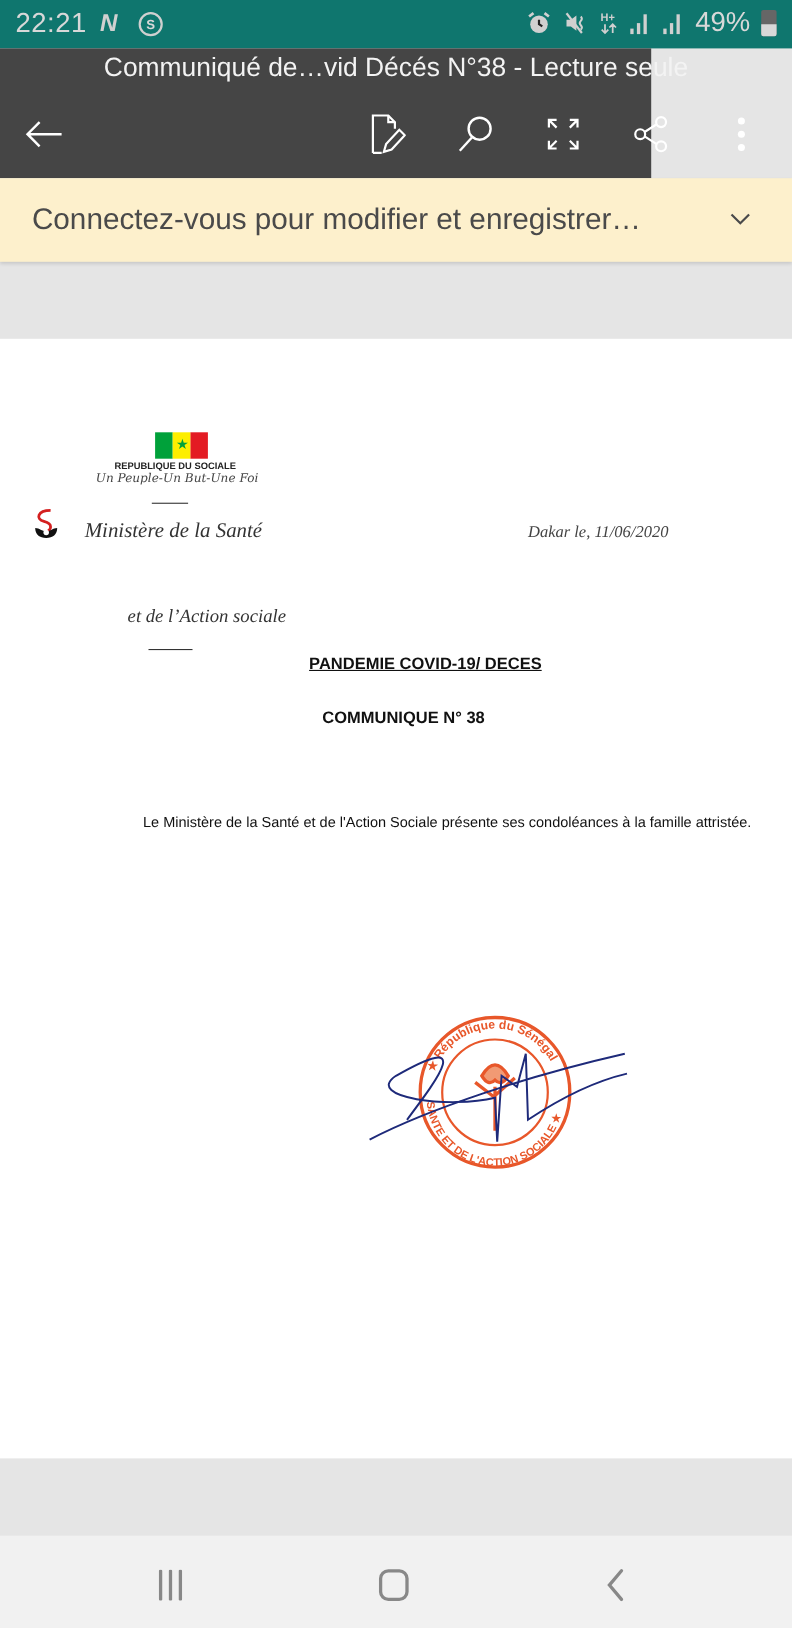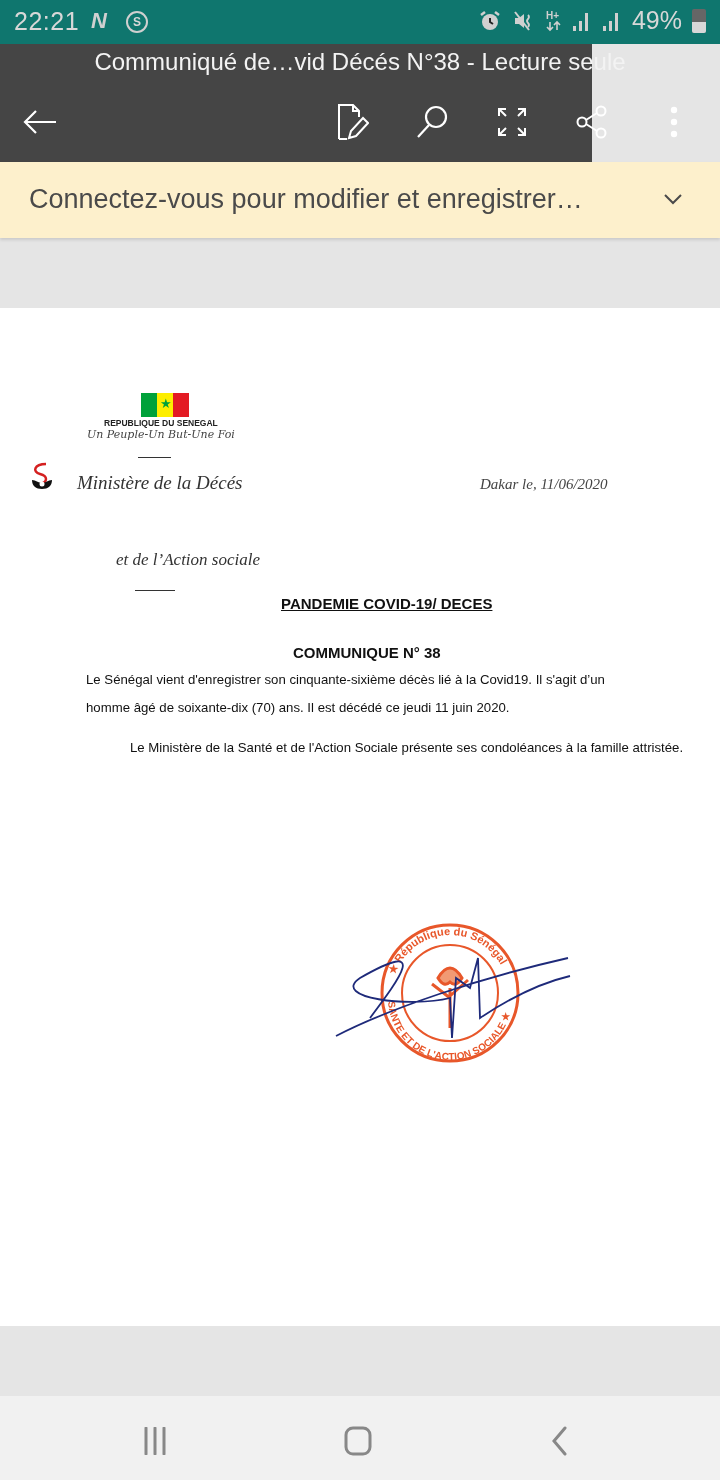--- a/index.html
+++ b/index.html
@@ -126,35 +126,34 @@
 </div>
 
 <div class="page">
   <div class="flag">
     <div style="background:#00a13a;"></div>
     <div style="background:#fdee00; position:relative;">
         <span style="position:absolute;left:3px;top:3px;font-size:13px;color:#00a13a;">★</span>
       </div>
     <div style="background:#e31b23;"></div>
   </div>
-  <div class="rep">REPUBLIQUE DU SENEGAL</div>
+  <div class="rep">REPUBLIQUE DU SOCIALE</div>
   <div class="motto">Un Peuple-Un But-Une Foi</div>
   <div class="dash1"></div>
   <svg class="logo" viewBox="0 0 32 32">
       <path d="M20 4C8 4 6 12 14 14c8 2 8 8 0 10" stroke="#d42020" stroke-width="2.5" fill="none"></path>
       <path d="M6 20c0 6 4 9 10 9s10-3 10-9c-4 0-6 3-10 3s-6-3-10-3z" fill="#111"></path>
       <circle cx="16" cy="24" r="2.5" fill="#fff"></circle>
     </svg>
-  <div class="ministere">Ministère de la Décés</div>
+  <div class="ministere">Ministère de la Santé</div>
   <div class="date">Dakar le,  11/06/2020</div>
   <div class="action">et de l’Action sociale</div>
   <div class="dash2"></div>
   <div class="h1"> PANDEMIE COVID-19/ DECES</div>
   <div class="h2">COMMUNIQUE N° 38</div>
-  <p class="para p1">Le Sénégal vient d'enregistrer son cinquante-sixième décès lié à la Covid19. Il s'agit d’un homme âgé de soixante-dix (70) ans. Il est décédé ce jeudi 11 juin 2020.</p>
   <p class="para p2">Le Ministère de la Santé et de l'Action Sociale présente ses condoléances à la famille attristée.</p>
 
   <svg class="stamp" viewBox="0 0 250 150">
     <circle cx="120" cy="75" r="68" stroke="#e8572a" stroke-width="3" fill="none"></circle>
     <circle cx="120" cy="75" r="48" stroke="#e8572a" stroke-width="2" fill="none"></circle>
     <defs>
       <path id="topArc" d="M62 75 A58 58 0 0 1 178 75"></path>
       <path id="botArc" d="M58 80 A62 62 0 0 0 182 80"></path>
     </defs>
     <text font-size="11" font-weight="bold" fill="#e8572a" font-family="Liberation Sans, sans-serif"><textPath href="#topArc" startOffset="10%">★ République du Sénégal</textPath></text>

